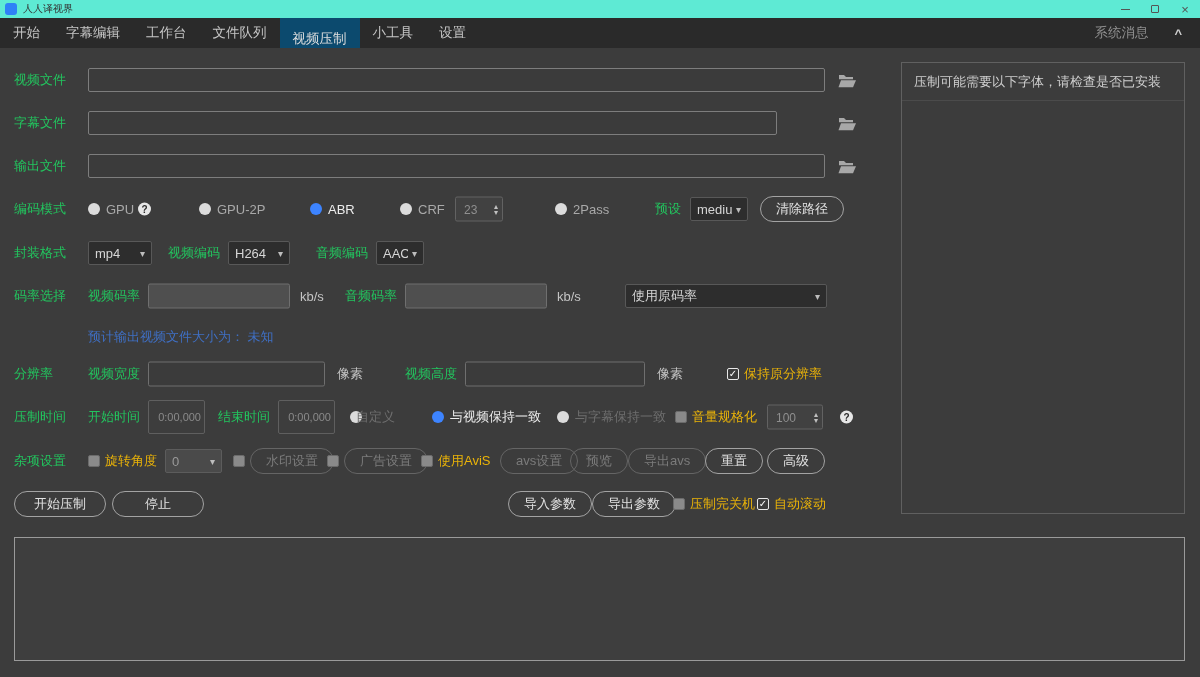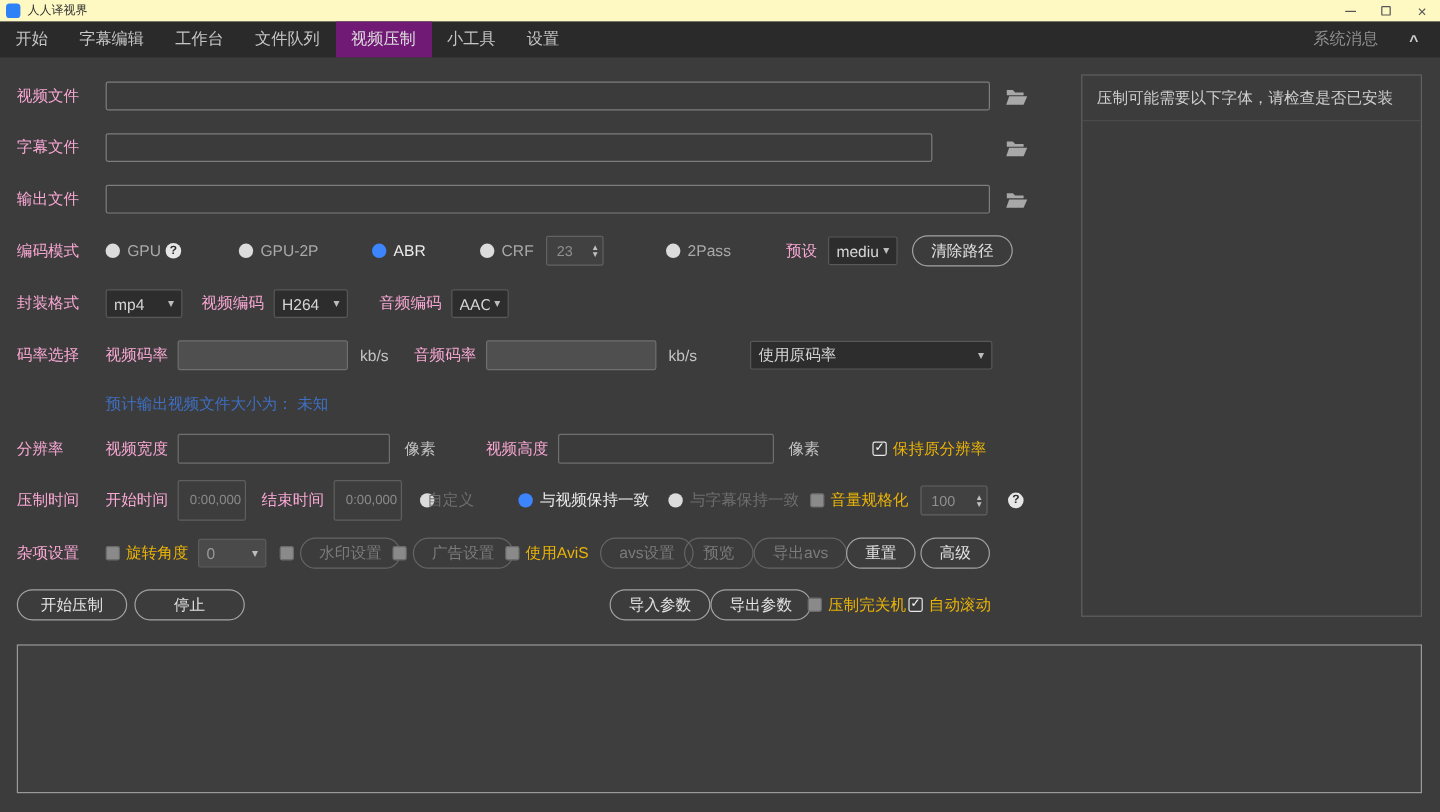--- a/index.html
+++ b/index.html
@@ -1,48 +1,48 @@
 <!DOCTYPE html>
 <html><head>
 <meta charset="utf-8">
 <style>
   * { margin:0; padding:0; box-sizing:border-box; }
   html,body { width:1200px; height:677px; overflow:hidden; background:#3c3c3c;
     font-family:"Liberation Sans","DejaVu Sans",sans-serif; }
 
   
   .titlebar { position:absolute; top:0; left:0; width:1200px; height:18px;
-    background:#fef9c3; display:flex; align-items:center; }
+    background:#5eead4; display:flex; align-items:center; }
   .app-icon { width:12px; height:12px; margin-left:5px; border-radius:3px;
     background:#2e81f7; }
   .app-title { font-size:10px; color:#333; margin-left:6px; }
   .win-controls { margin-left:auto; display:flex; height:100%; }
   .win-btn { width:30px; height:100%; display:flex; align-items:center;
     justify-content:center; color:#444; font-size:12px; }
   .min-glyph { width:9px; height:0; border-bottom:1.5px solid #555; }
   .max-glyph { width:8px; height:8px; border:1.2px solid #555; border-radius:1px; }
   .close-glyph { font-size:13px; line-height:1; color:#555; }
 
   
   .menubar { position:absolute; top:18px; left:0; width:1200px; height:30px;
     background:#2a2a2a; display:flex; align-items:center; }
   .menu-item { height:30px; display:flex; align-items:center; padding:0 13px;
     font-size:13.5px; color:#c6c6c6; cursor:default; }
-  .menu-item.active { background:#701a75; color:#dedede; }
+  .menu-item.active { background:#0c4a6e; color:#dedede;align-items:flex-end; }
   .menu-right { margin-left:auto; display:flex; align-items:center; gap:26px;
     padding-right:18px; }
   .sys-msg { font-size:13.5px; color:#8f8f8f; }
   .chev { color:#cfcfcf; font-size:13px; font-weight:bold; }
 
   
   .main { position:absolute; top:48px; left:0; width:1200px; height:629px;
     background:#3c3c3c; }
   .row { position:absolute; left:14px; height:26px; width:875px; }
   .row > * { position:absolute; top:50%; transform:translateY(-50%); }
-  .rlabel { font-size:13px; color:#f9a8d4; white-space:nowrap; }
+  .rlabel { font-size:13px; color:#22c55e; white-space:nowrap; }
   .unit { font-size:13px; color:#c4c4c4; white-space:nowrap; }
 
   .file-input { height:24px; background:#3b3b3b; border:1px solid #7d7d7d;
     border-radius:2px; color:#ddd; font-size:13px; padding:0 6px; outline:none; }
   .txt-input { height:25px; background:#4f4f4f; border:1px solid #6f6f6f;
     border-radius:2px; color:#ddd; font-size:13px; padding:0 6px; outline:none; }
   .dim-input { height:25px; background:#3b3b3b; border:1px solid #6f6f6f;
     border-radius:2px; color:#ddd; font-size:13px; padding:0 6px; outline:none; }
   .timebox { height:22px; width:57px; background:#3d3d3d; border:1px solid #5f5f5f;
     border-radius:2px; color:#8a8a8a; font-size:11px; display:flex;

